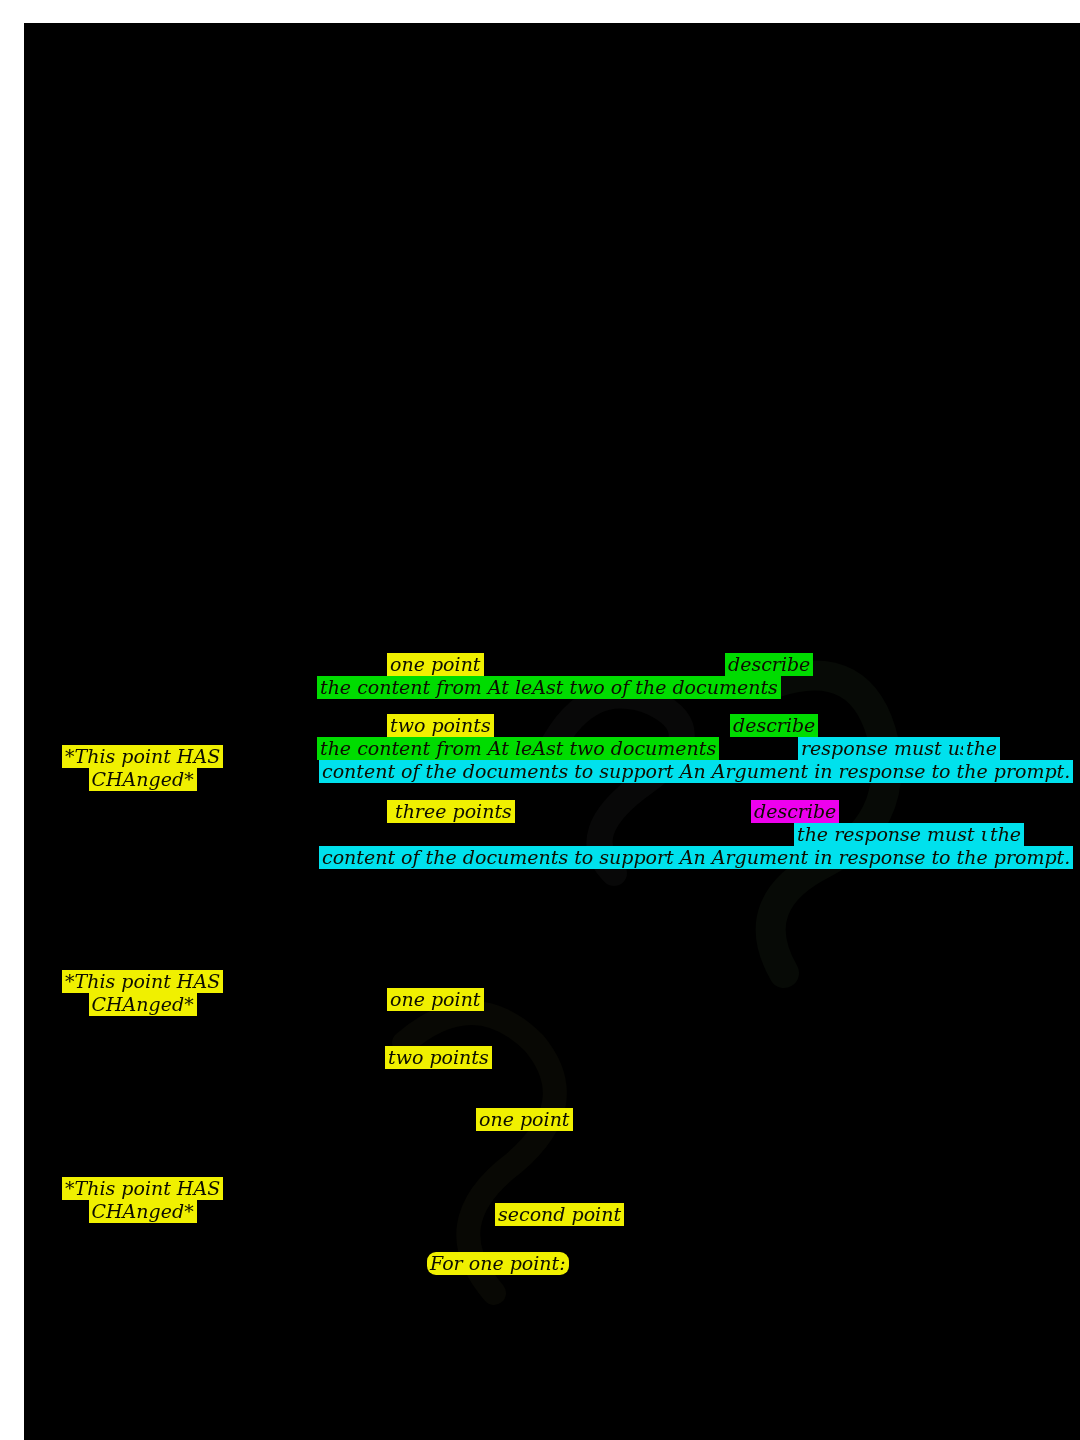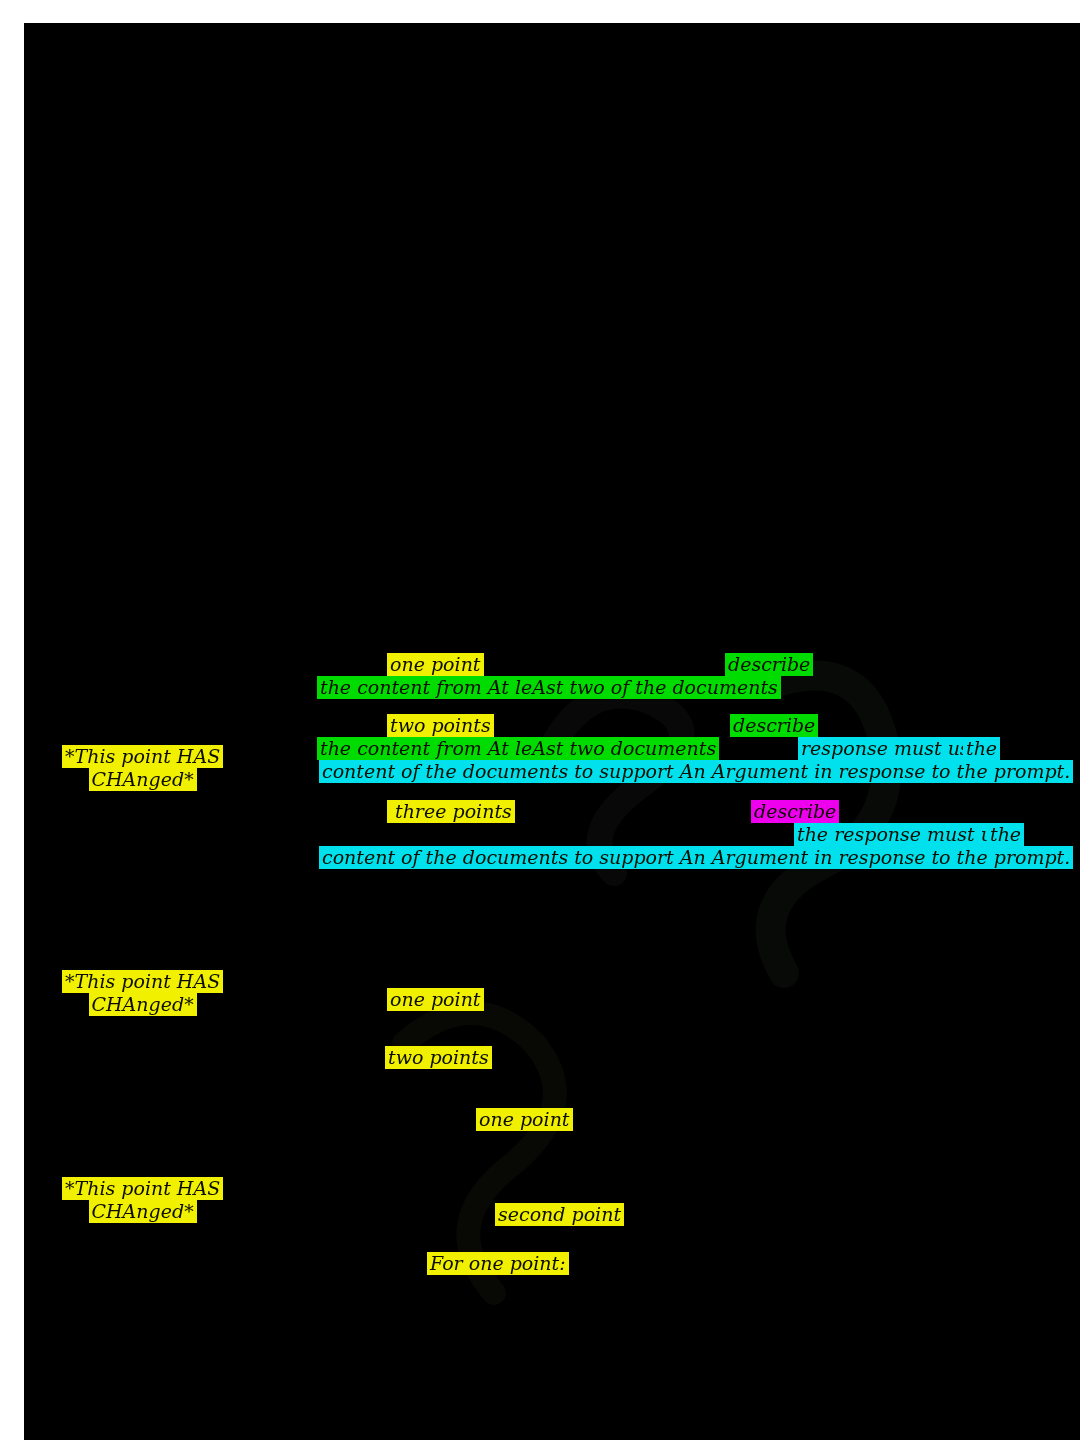--- a/index.html
+++ b/index.html
@@ -39,21 +39,21 @@
   #c9{left:363px;top:777px;padding-left:8px;}   
   #c10{left:727px;top:777px;}  
   #c11{left:305px;top:800px;padding-left:9px;}  
   #c12{left:770px;top:800px;}  
   #c13{left:963px;top:800px;}  
   #c14{left:295px;top:823px;}  
   #c15{left:363px;top:965px;}  
   #c16{left:361px;top:1023px;} 
   #c17{left:452px;top:1085px;} 
   #c18{left:471px;top:1144px;margin-top:36px;} 
-  #c19{left:403px;top:1229px;} 
+  #c19{left:403px;top:1229px;border-radius:9px;} 
 
   .note{position:absolute;display:flex;flex-direction:column;align-items:center;}
   .note .chip{position:static;}
   #n0{left:38px;top:722px;}
   #n1{left:38px;top:947px;}
   #n2{left:38px;top:1154px;}
 </style>
 </head>
 <body>
 

